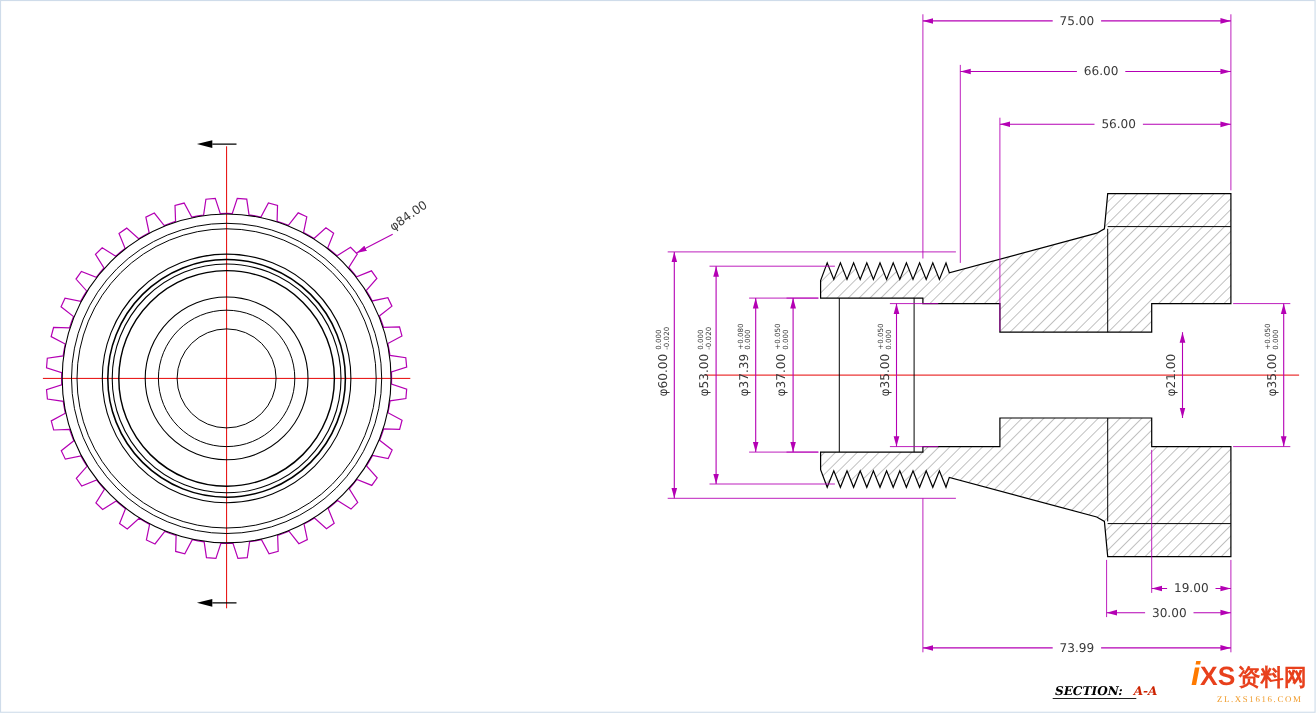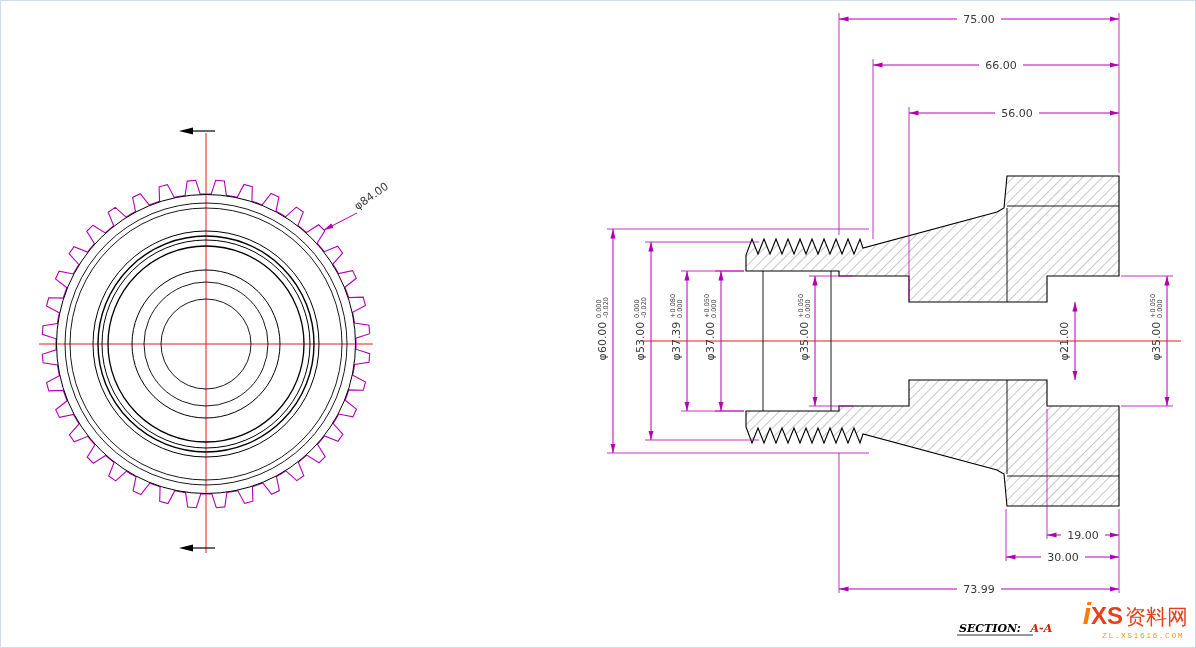--- a/index.html
+++ b/index.html
@@ -23,22 +23,22 @@
   .blackfill{fill:var(--outline)}
   .dim-text{font-family:"DejaVu Sans",sans-serif;font-size:11px;fill:var(--dimtext)}
   .tol{font-family:"DejaVu Sans",sans-serif;font-size:6.5px;fill:var(--dimtext)}
   .txtbg{fill:#ffffff}
   .section-ref{font-family:"DejaVu Serif",serif;font-size:11px;font-style:italic;font-weight:bold;fill:#000}
   .secref-name{fill:var(--secref)}
   .watermark{position:absolute;right:3px;bottom:5px;text-align:right;line-height:1;background:#fff;padding:2px 4px}
   .wm-row{display:flex;align-items:baseline;justify-content:flex-end}
   .wm-i{font-family:"Liberation Sans",sans-serif;font-style:italic;font-weight:bold;font-size:30px;color:var(--wmo)}
   .wm-xs{font-family:"Liberation Sans",sans-serif;font-weight:bold;font-size:24px;color:var(--wmr)}
-  .wm-name{font-family:"Liberation Sans",sans-serif;font-weight:normal;font-size:21px;color:var(--wmr);margin-left:2px}
-  .wm-url{font-family:Liberation Mono, monospace;font-size:8px;color:var(--wmu);letter-spacing:1.5px;margin-top:3px;padding-right:4px}
+  .wm-name{font-family:"Liberation Sans",sans-serif;font-weight:bold;font-size:21px;color:var(--wmr);margin-left:2px}
+  .wm-url{font-family:Liberation Serif, serif;font-size:8px;color:var(--wmu);letter-spacing:1.5px;margin-top:3px;padding-right:4px}
 </style>
 </head>
 <body>
 
 <div class="sheet">
 <svg width="1196" height="648" viewBox="0 0 1196 648">
   <defs>
     <pattern id="hatch" patternUnits="userSpaceOnUse" width="7" height="7" patternTransform="rotate(45)">
       <line x1="0" y1="0" x2="0" y2="7" stroke="#333333" stroke-width="0.55"></line>
     </pattern>

